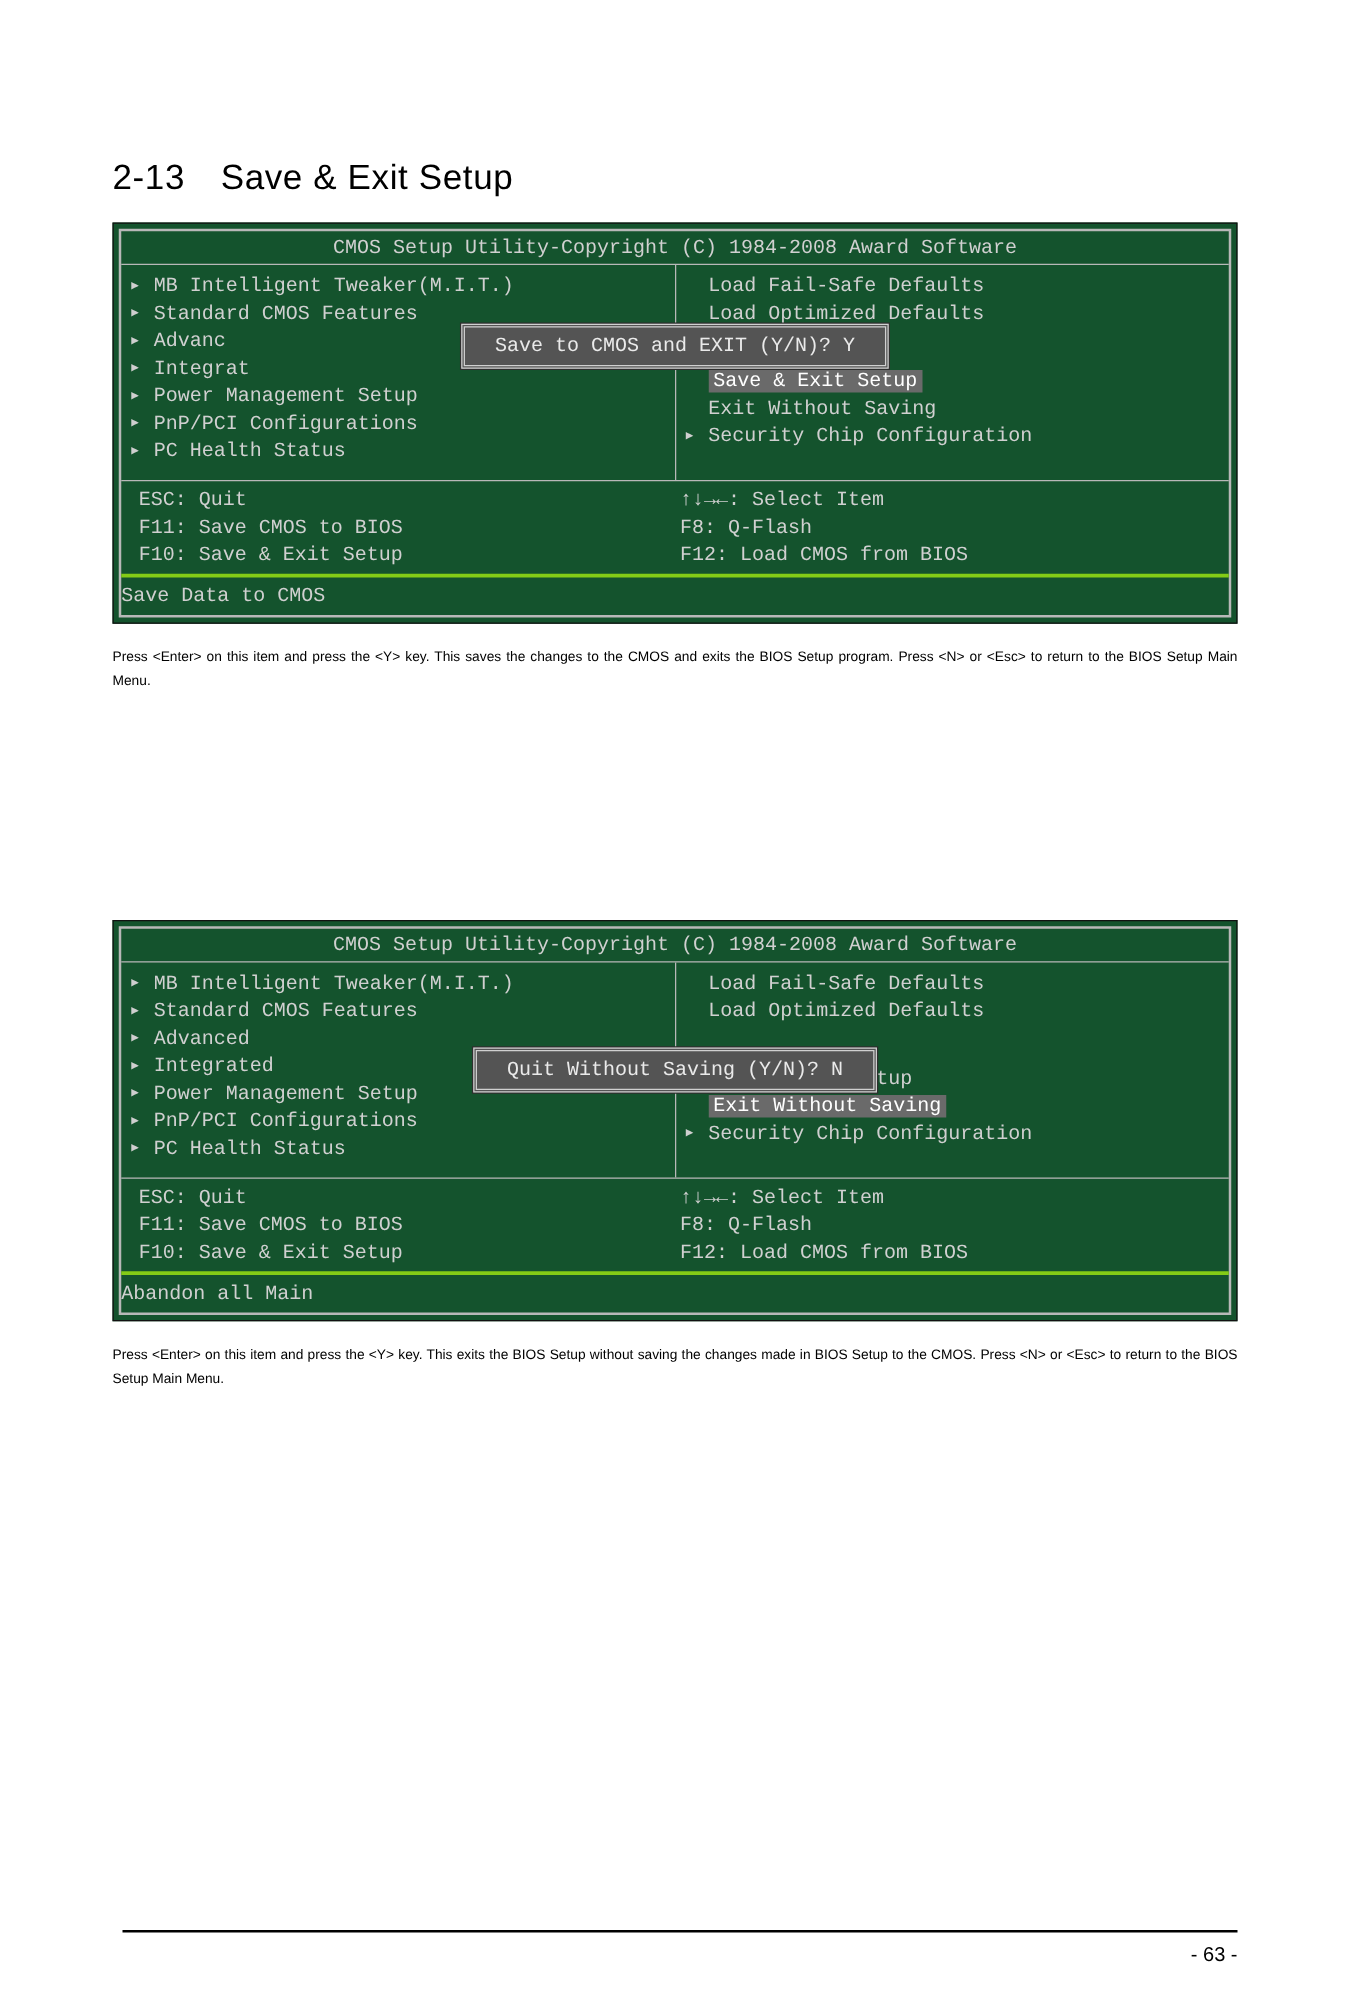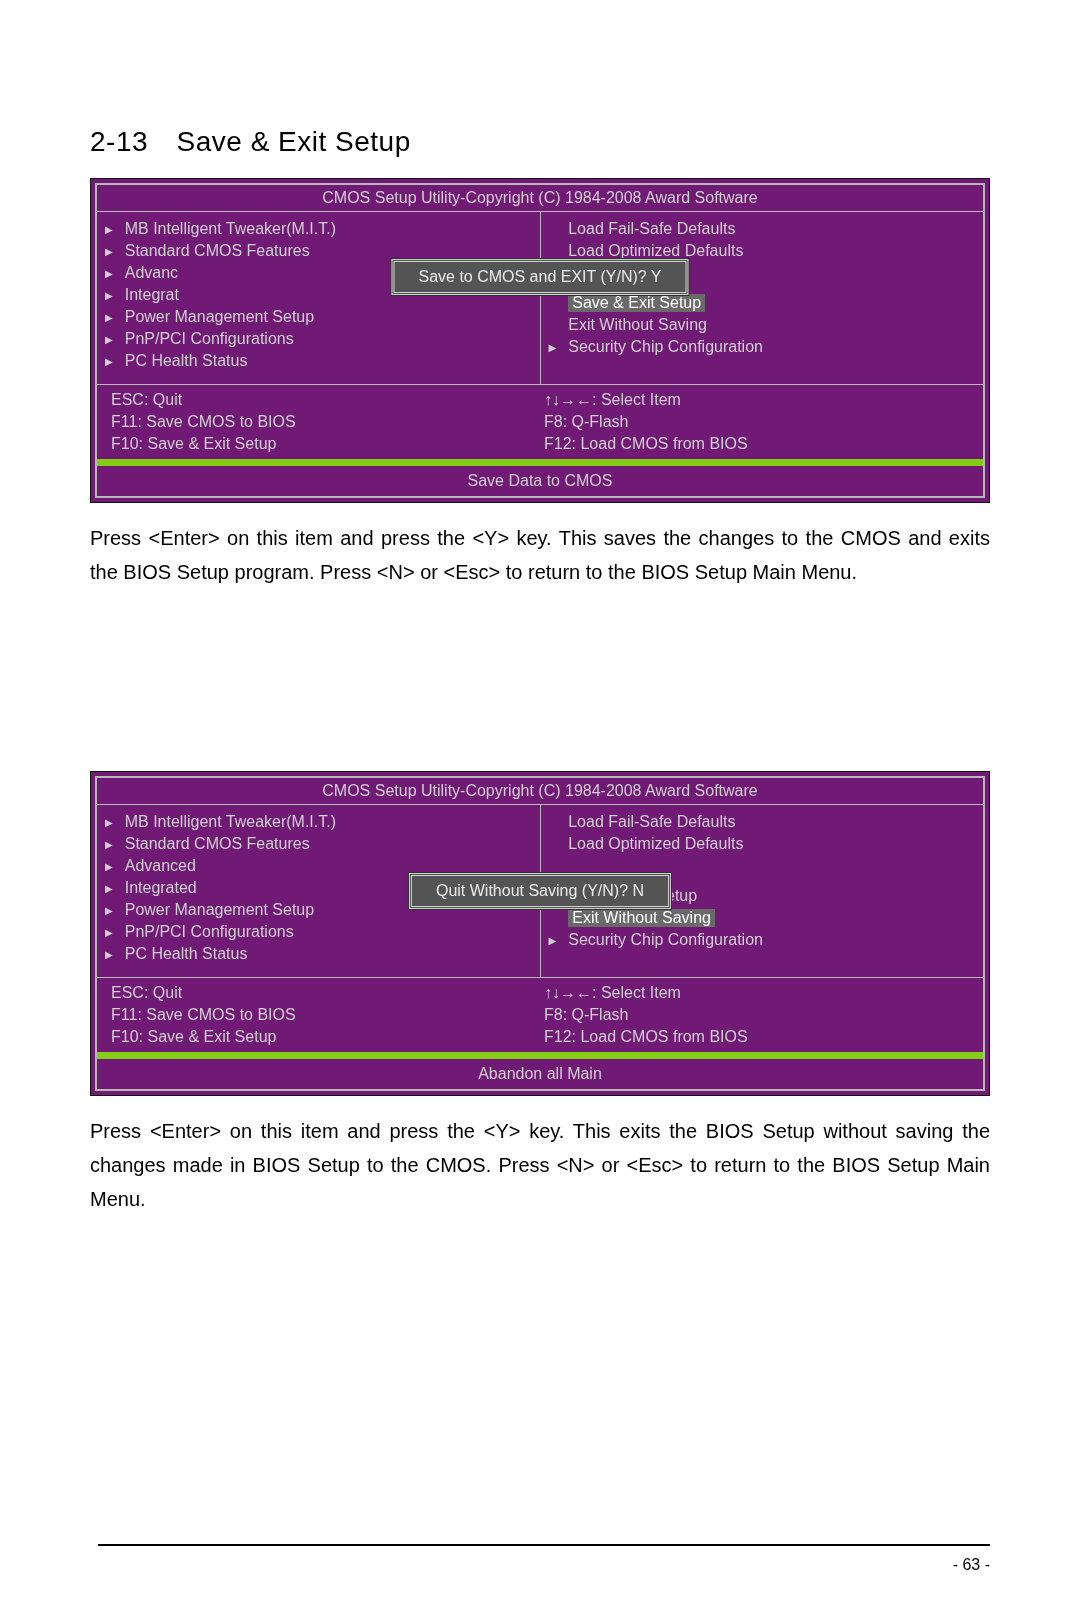--- a/index.html
+++ b/index.html
@@ -1,31 +1,31 @@
 <!DOCTYPE html>
 <html><head>
 <meta charset="utf-8">
 <style>
   html,body{margin:0;padding:0;background:#fff;font-family:Arial,Helvetica,sans-serif;color:#000}
   .page{width:1080px;height:1604px;margin:16px auto;position:relative;box-sizing:border-box;padding:80px 90px 60px 90px}
   .section-heading{font-size:28px;font-weight:400;margin:30px 0 20px 0;letter-spacing:0.5px}
-  .body-text{font-size:20px;line-height:1.7;margin:18px 0 0 0;text-align:justify}
+  .body-text{font-size:11px;line-height:1.7;margin:18px 0 0 0;text-align:justify}
   
-  .bios{background:#701a75;color:#d0d0d0;font-family:Liberation Sans, sans-serif;font-size:16px;position:relative;padding:4px;border:1px solid #111;margin-top:12px}
+  .bios{background:#14532d;color:#d0d0d0;font-family:Liberation Mono, monospace;font-size:16px;position:relative;padding:4px;border:1px solid #111;margin-top:12px}
   .bios-inner{border:2px double #b8b8b8;padding:0;position:relative}
   .bios-title{text-align:center;padding:4px 0;font-size:16px}
   .bios-body{display:flex;border-top:1px solid #b8b8b8;border-bottom:1px solid #b8b8b8}
   .bios-col{flex:1;padding:6px 8px 6px 8px;min-height:160px}
   .bios-col:first-child{border-right:1px solid #b8b8b8}
   .bios-row{display:flex;align-items:center;padding:2px 0;gap:12px}
   .tri{font-size:10px;color:#cfcfcf}
   .bios-hl{background:#6a6a6a;color:#fff;display:inline-block;padding:0 4px}
-  .bios-help{display:flex;flex-wrap:wrap;padding:4px 10px;border-bottom:7px solid #84cc16}
+  .bios-help{display:flex;flex-wrap:wrap;padding:4px 10px;border-bottom:3px solid #84cc16}
   .bios-help>div{flex:1 1 33%;padding:2px 4px}
-  .bios-status{text-align:center;padding:6px 0}
+  .bios-status{padding:6px 0}
   
   .bios-dialog{position:absolute;left:50%;transform:translateX(-50%);background:#545454;color:#eaeaea;border:3px double #d0d0d0;padding:6px 24px;white-space:nowrap;z-index:5;text-align:right;font-size:16px;box-shadow:0 0 0 1px #2f2f2f}
   .d1{top:74px}
   .d2{top:95px}
   
   .page-footer{position:absolute;left:98px;right:90px;bottom:46px;border-top:2px solid #000;display:flex;justify-content:space-between;font-size:16px;padding-top:10px}
   .gap{height:170px}
 </style>
 </head>
 <body>

